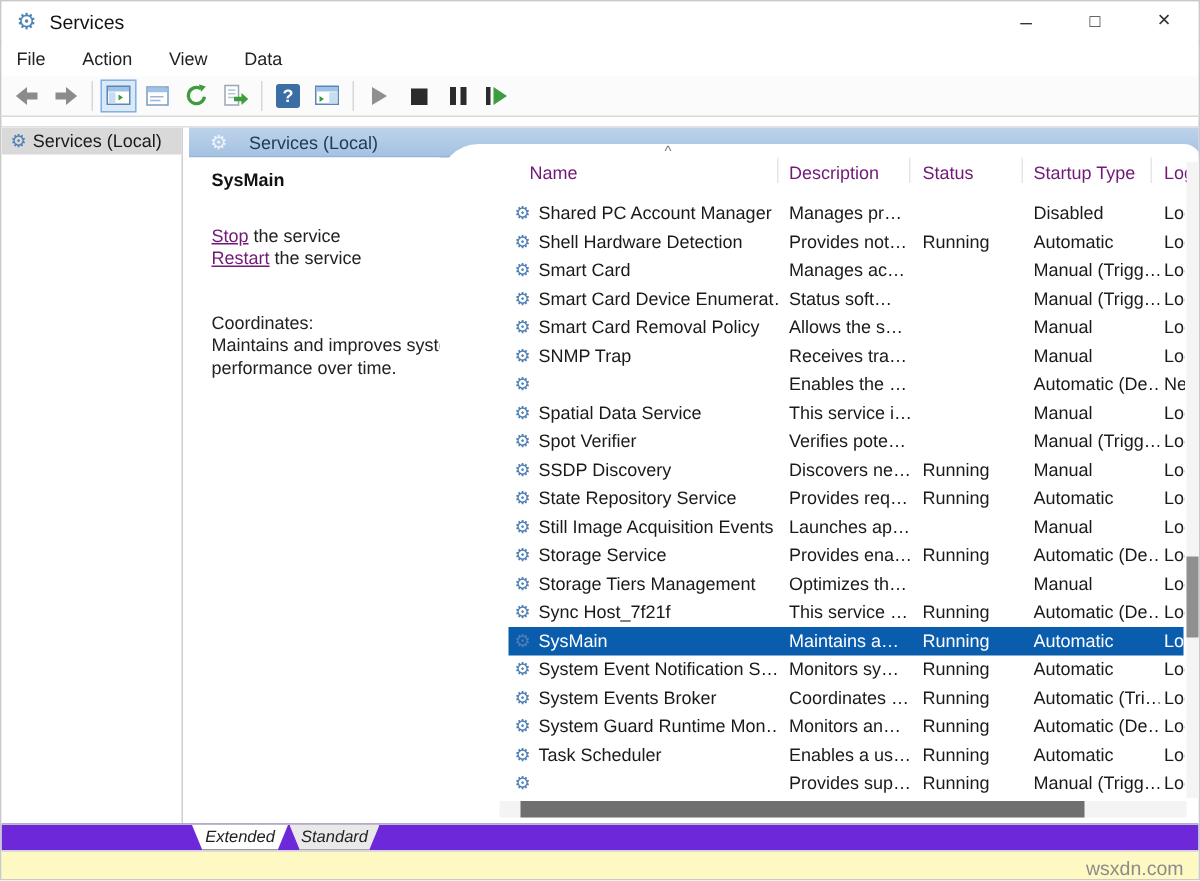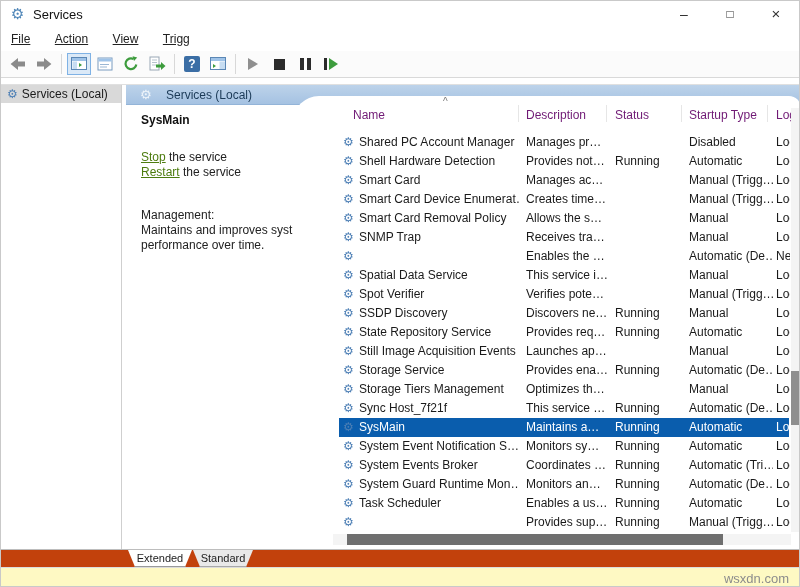--- a/index.html
+++ b/index.html
@@ -6,21 +6,21 @@
   .window{position:relative;width:800px;height:587px;font-family:"Liberation Sans","DejaVu Sans",sans-serif;
           background:#fff;overflow:hidden;border:1px solid #c9c9c9;box-sizing:border-box;color:#1a1a1a;}
   
   .titlebar{position:absolute;left:0;top:0;width:100%;height:26px;background:#fff;}
   .app-icon{position:absolute;left:10px;top:4px;font-size:15px;color:#4f86b8;}
   .title-text{position:absolute;left:32px;top:6px;font-size:13px;color:#111;}
   .winbtn{position:absolute;top:0;width:46px;height:26px;text-align:center;line-height:26px;font-size:14px;color:#333;}
   .btn-min{right:92px;} .btn-max{right:46px;font-size:12px;} .btn-close{right:0;font-size:15px;}
   
   .menubar{position:absolute;left:0;top:28px;width:100%;height:22px;background:#fff;}
-  .menu-item{display:inline-block;padding:3px 10px;font-size:12px;color:#222;text-decoration:underline;}
+  .menu-item{display:inline-block;padding:3px 10px;font-size:12px;color:#222;}
   
   .toolbar{position:absolute;left:0;top:50px;width:100%;height:27px;background:#fbfbfb;
            border-bottom:1px solid #d9d9d9;display:flex;align-items:center;padding-left:4px;box-sizing:border-box;}
   .tbtn{width:24px;height:22px;display:flex;align-items:center;justify-content:center;margin:0 1px;}
   .tbtn.active{background:#dbe9f7;border:1px solid #7fb2e5;box-sizing:border-box;}
   .tsep{width:1px;height:20px;background:#d8d8d8;margin:0 4px;}
   .glyph-stop{width:11px;height:11px;background:#2b2b2b;}
   .glyph-play{width:0;height:0;border-top:6px solid transparent;border-bottom:6px solid transparent;border-left:10px solid #8f8f8f;}
   .glyph-pause{display:flex;gap:3px;}
   .glyph-pause i{display:block;width:4px;height:12px;background:#2b2b2b;}
@@ -34,21 +34,21 @@
   .tree-item{margin:0;height:18px;line-height:18px;background:#d9d9d9;font-size:12px;padding-left:6px;white-space:nowrap;}
   .tree-item .gear{color:#4d7fb5;font-size:12px;margin-right:4px;}
   
   .blue-header{position:absolute;left:125px;top:84px;width:675px;height:20px;
                background:linear-gradient(#bdd3ea,#a5c2e2);border-bottom:1px solid #93b4d8;box-sizing:border-box;}
   .blue-header .gear{position:absolute;left:14px;top:2px;color:#eef4fa;font-size:13px;}
   .blue-header .txt{position:absolute;left:40px;top:3px;font-size:12px;color:#1b3a57;}
   .detail-pane{position:absolute;left:125px;top:104px;width:167px;height:444px;background:#fff;}
   .svc-name{position:absolute;left:15px;top:8px;font-size:12px;font-weight:bold;color:#111;}
   .link-line{position:absolute;left:15px;font-size:12px;color:#222;white-space:nowrap;}
-  .link-line a{color:#4d7c0f;text-decoration:underline;}
+  .link-line a{color:#701a75;text-decoration:underline;}
   .desc-label{position:absolute;left:15px;top:103px;font-size:12px;color:#222;}
   .desc-text{position:absolute;left:15px;top:118px;font-size:12px;line-height:15px;color:#222;width:175px;}
   
   .list-panel{position:absolute;left:292px;top:95px;width:508px;height:453px;background:#fff;
               border-top-left-radius:26px;border-top-right-radius:12px;}
   .col-h{position:absolute;top:12px;font-size:12px;color:#701a75;white-space:nowrap;}
   .sort-caret{position:absolute;left:150px;top:0px;font-size:10px;color:#777;}
   .h-sep{position:absolute;top:9px;width:1px;height:17px;background:#e6e6e6;}
   .lrow{position:absolute;left:0;width:496px;height:19px;font-size:12px;line-height:19px;white-space:nowrap;}
   .lrow .hl{display:none;}
@@ -57,21 +57,21 @@
   .lrow .gear{position:absolute;left:50px;top:0;color:#4d7fb5;font-size:12px;}
   .c{position:absolute;top:0;color:#1a1a1a;overflow:hidden;}
   .cn{left:66px;width:160px;} .cd{left:233px;width:84px;} .cs{left:322px;width:70px;}
   .ct{left:396px;width:84px;} .cl{left:483px;width:14px;}
   
   .vscroll{position:absolute;right:1px;top:12px;width:9px;height:424px;background:#f4f4f4;}
   .vthumb{position:absolute;left:0;top:263px;width:9px;height:54px;background:#8f8f8f;}
   .hscroll{position:absolute;left:40px;bottom:4px;width:458px;height:11px;background:#f4f4f4;}
   .hthumb{position:absolute;left:14px;top:0;width:376px;height:11px;background:#6f6f6f;}
   
-  .tabrow{position:absolute;left:0;top:548px;width:100%;height:18px;background:#c2410c;border-top:1px solid #bdbdbd;box-sizing:border-box;}
+  .tabrow{position:absolute;left:0;top:548px;width:100%;height:18px;background:#6d28d9;border-top:1px solid #bdbdbd;box-sizing:border-box;font-style:italic;}
   .tab{position:absolute;top:0;height:17px;line-height:16px;font-size:11px;text-align:center;color:#222;
        clip-path:polygon(0 0,100% 0,calc(100% - 7px) 100%,7px 100%);}
   .tab-ext{left:127px;width:64px;background:#fff;box-shadow:inset 0 -1px 0 #9a9a9a;}
   .tab-std{left:192px;width:60px;background:#e9e9e9;box-shadow:inset 0 -1px 0 #a8a8a8;}
   
   .bottom-strip{position:absolute;left:0;top:566px;width:100%;height:21px;background:#fef9c3;border-top:1px solid #dcdcdc;box-sizing:border-box;}
   .watermark{position:absolute;right:10px;top:3px;font-size:13px;color:#8c8c8c;}
   svg{display:block;}
 </style>
 </head>
@@ -84,21 +84,21 @@
     <span class="title-text">Services</span>
     <span class="winbtn btn-min">–</span>
     <span class="winbtn btn-max">□</span>
     <span class="winbtn btn-close">×</span>
   </div>
 
   <div class="menubar">
     <span class="menu-item">File</span>
     <span class="menu-item">Action</span>
     <span class="menu-item">View</span>
-    <span class="menu-item">Trigg</span>
+    <span class="menu-item">Data</span>
   </div>
 
   <div class="toolbar">
     <span class="tbtn">
       <svg width="18" height="18" viewBox="0 0 18 18">
           <path d="M9 3v3.6h7v4.8H9V15l-7.4-6z" fill="#8b8b8b"></path>
         </svg>
     </span>
     <span class="tbtn">
       <svg width="18" height="18" viewBox="0 0 18 18">
@@ -181,21 +181,21 @@
   </div>
 
   <div class="detail-pane">
     <div class="svc-name">SysMain</div>
     <div class="link-line" style="top:45px;">
       <a>Stop</a><span> the service</span>
     </div>
     <div class="link-line" style="top:60px;">
       <a>Restart</a><span> the service</span>
     </div>
-    <div class="desc-label">Management:</div>
+    <div class="desc-label">Coordinates:</div>
     <div class="desc-text">
       <span>Maintains and improves system</span><br>
       <span>performance over time.</span>
     </div>
   </div>
 
   <div class="list-panel">
     <span class="sort-caret">^</span>
     <span class="col-h" style="left:60px;">Name</span>
     <span class="col-h" style="left:233px;text-align:center;">Description</span>
@@ -228,21 +228,21 @@
           <span class="gear">⚙</span>
           <span class="c cn">Smart Card</span>
           <span class="c cd">Manages ac…</span>
           <span class="c cs"></span>
           <span class="c ct">Manual (Trigg…</span>
           <span class="c cl">Loc</span>
         </div>
         <div class="lrow" style="top: 94px;">
           <span class="gear">⚙</span>
           <span class="c cn">Smart Card Device Enumerat…</span>
-          <span class="c cd">Creates time…</span>
+          <span class="c cd">Status soft…</span>
           <span class="c cs"></span>
           <span class="c ct">Manual (Trigg…</span>
           <span class="c cl">Loc</span>
         </div>
         <div class="lrow" style="top: 113px;">
           <span class="gear">⚙</span>
           <span class="c cn">Smart Card Removal Policy</span>
           <span class="c cd">Allows the s…</span>
           <span class="c cs"></span>
           <span class="c ct">Manual</span>

